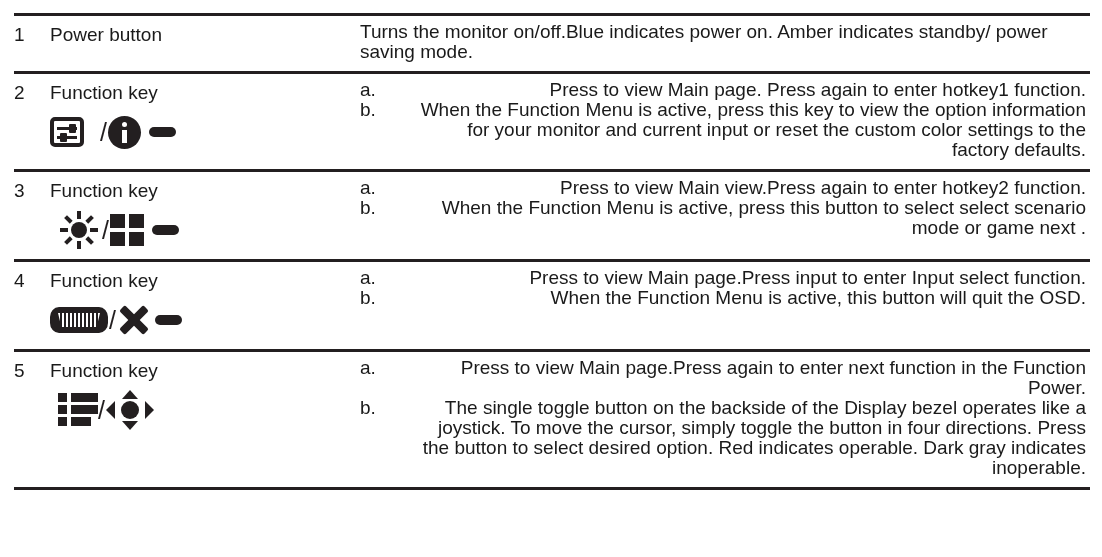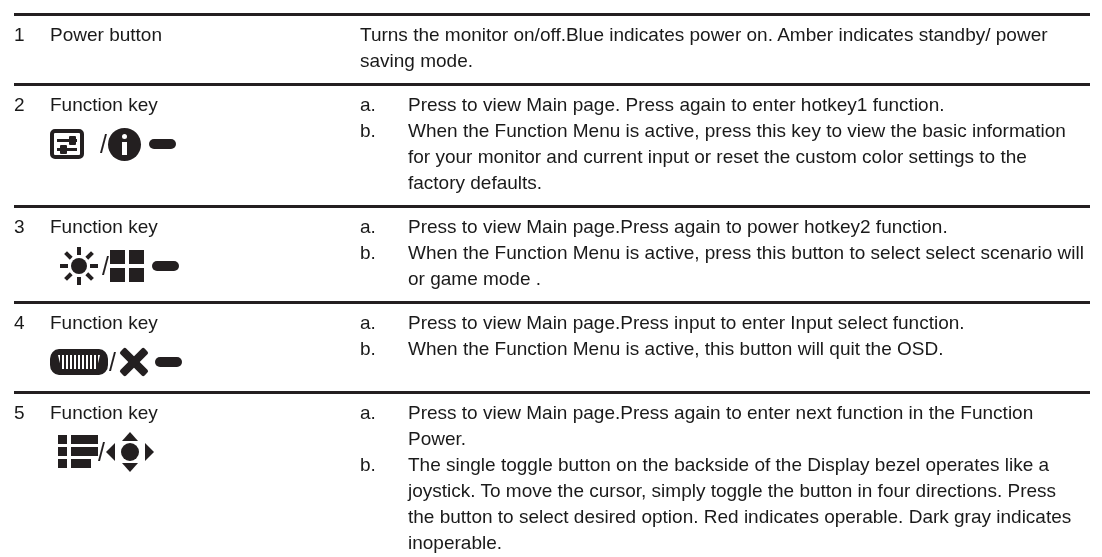--- a/index.html
+++ b/index.html
@@ -78,21 +78,21 @@
     width: 27px;
     height: 10px;
     background: #231f20;
     border-radius: 5px;
     margin-left: 8px;
   }
 
   
   .desc-cell {
     font-size: 19px;
-    line-height: 26px;
+    line-height: 20px;
     padding-left: 8px;
   }
   .desc-plain {
     margin: 0;
     padding-right: 26px;
   }
   .desc-list {
     list-style: none;
     margin: 0;
     padding: 0;
@@ -102,20 +102,21 @@
     align-items: flex-start;
     margin: 0;
   }
   .desc-marker {
     width: 48px;
     flex: 0 0 48px;
   }
   .desc-text {
     flex: 1 1 auto;
     padding-right: 4px;
+    text-align: right;
   }
 
   
   .ico { display: inline-block; position: relative; }
 
   
   .ico-sliders {
     width: 34px; height: 30px;
     border: 4px solid #231f20;
     border-radius: 5px;
@@ -315,21 +316,21 @@
         </span>
       </td>
       <td class="desc-cell">
         <ul class="desc-list">
           <li>
             <span class="desc-marker">a.</span>
             <span class="desc-text">Press to view Main page. Press again to enter hotkey1 function.</span>
           </li>
           <li>
             <span class="desc-marker">b.</span>
-            <span class="desc-text">When the Function Menu is active, press this key to view the basic information for your monitor and current input or reset the custom color settings to the factory defaults.</span>
+            <span class="desc-text">When the Function Menu is active, press this key to view the option information for your monitor and current input or reset the custom color settings to the factory defaults.</span>
           </li>
         </ul>
       </td>
     </tr>
 
     <tr>
       <td class="num-cell">3</td>
       <td class="name-cell">
         <span class="name-label">Function key</span>
         <span class="icon-row" style="padding-left:10px;">
@@ -351,25 +352,25 @@
             <span class="sq s3"></span>
               <span class="sq s4"></span>
           </span>
           <span class="dash"></span>
         </span>
       </td>
       <td class="desc-cell">
         <ul class="desc-list">
           <li>
             <span class="desc-marker">a.</span>
-            <span class="desc-text">Press to view Main page.Press again to power hotkey2 function.</span>
+            <span class="desc-text">Press to view Main view.Press again to enter hotkey2 function.</span>
           </li>
           <li>
             <span class="desc-marker">b.</span>
-            <span class="desc-text">When the Function Menu is active, press this button to select select scenario will or game mode .</span>
+            <span class="desc-text">When the Function Menu is active, press this button to select select scenario mode or game next .</span>
           </li>
         </ul>
       </td>
     </tr>
 
     <tr>
       <td class="num-cell">4</td>
       <td class="name-cell">
         <span class="name-label">Function key</span>
         <span class="icon-row">

